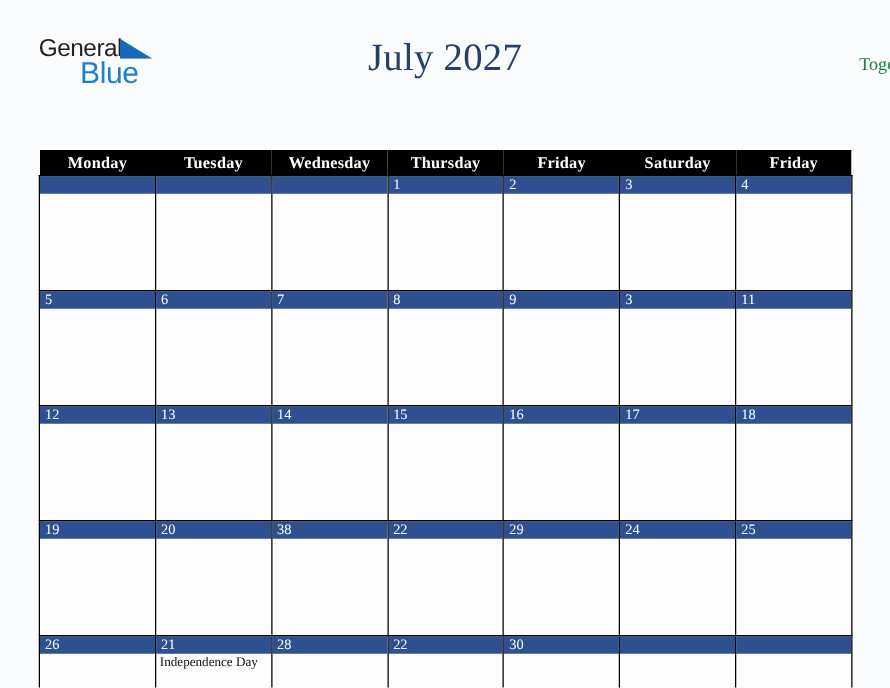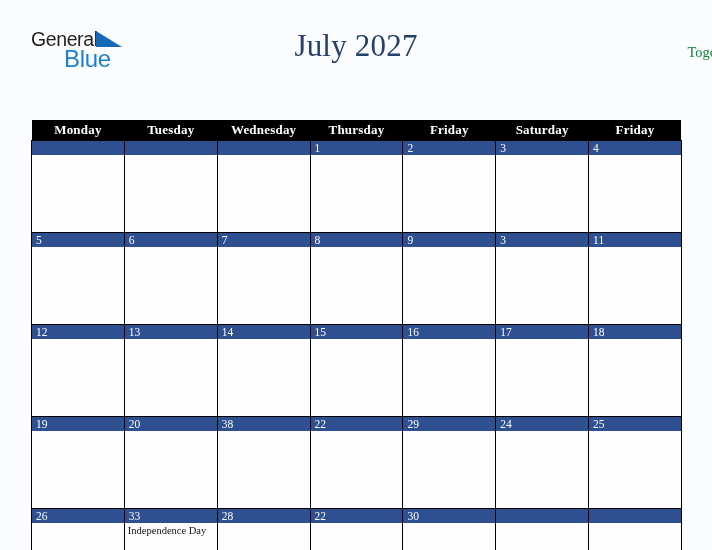--- a/index.html
+++ b/index.html
@@ -325,21 +325,21 @@
               <div class="date-bar">25</div>
               <div class="cell-body"></div>
             </td>
           </tr>
           <tr>
             <td class="day-cell">
               <div class="date-bar">26</div>
               <div class="cell-body"></div>
             </td>
             <td class="day-cell">
-              <div class="date-bar">33</div>
+              <div class="date-bar">21</div>
               <div class="cell-body">
                 <div class="event">Independence Day</div>
               </div>
             </td>
             <td class="day-cell">
               <div class="date-bar">28</div>
               <div class="cell-body"></div>
             </td>
             <td class="day-cell">
               <div class="date-bar">22</div>

